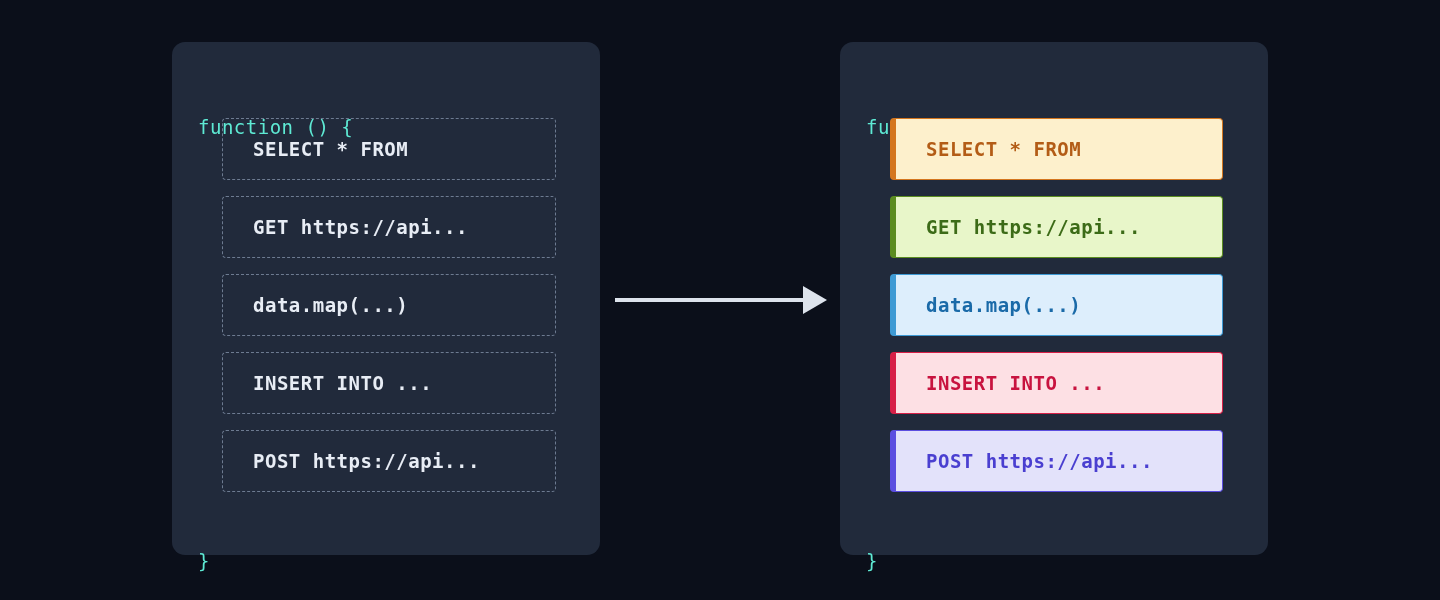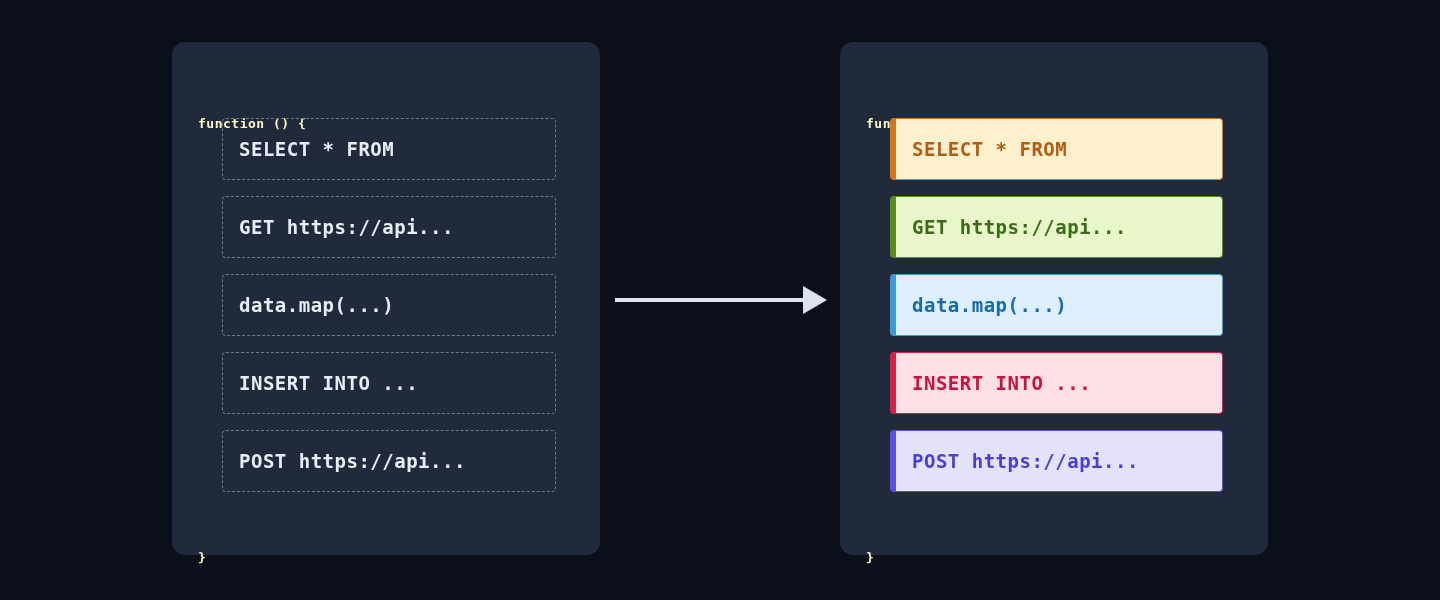--- a/index.html
+++ b/index.html
@@ -39,24 +39,24 @@
     left: 840px;
     top: 42px;
     width: 428px;
     height: 513px;
   }
 
   .code-head,
   .code-foot {
     position: absolute;
     left: 26px;
-    color: #fef9c3;
+    color: #5eead4;
     font-family: "DejaVu Sans Mono", monospace;
-    font-weight: bold;
-    font-size: 13px;
+    font-weight: normal;
+    font-size: 19px;
     letter-spacing: 0.5px;
     white-space: pre;
   }
   .code-head { top: 74px; }
   .code-foot { top: 508px; }
 
   
   .stmt-list {
     position: absolute;
     left: 50px;
@@ -66,21 +66,21 @@
   #panel-after .stmt-list {
     left: 50px;
     width: 333px;
   }
 
   .stmt {
     box-sizing: border-box;
     height: 62px;
     display: flex;
     align-items: center;
-    padding-left: 16px;
+    padding-left: 30px;
     margin-bottom: 16px;
     font-family: "DejaVu Sans Mono", monospace;
     font-weight: bold;
     font-size: 19px;
     letter-spacing: 0.5px;
     white-space: pre;
   }
 
   
   .stmt.plain {

